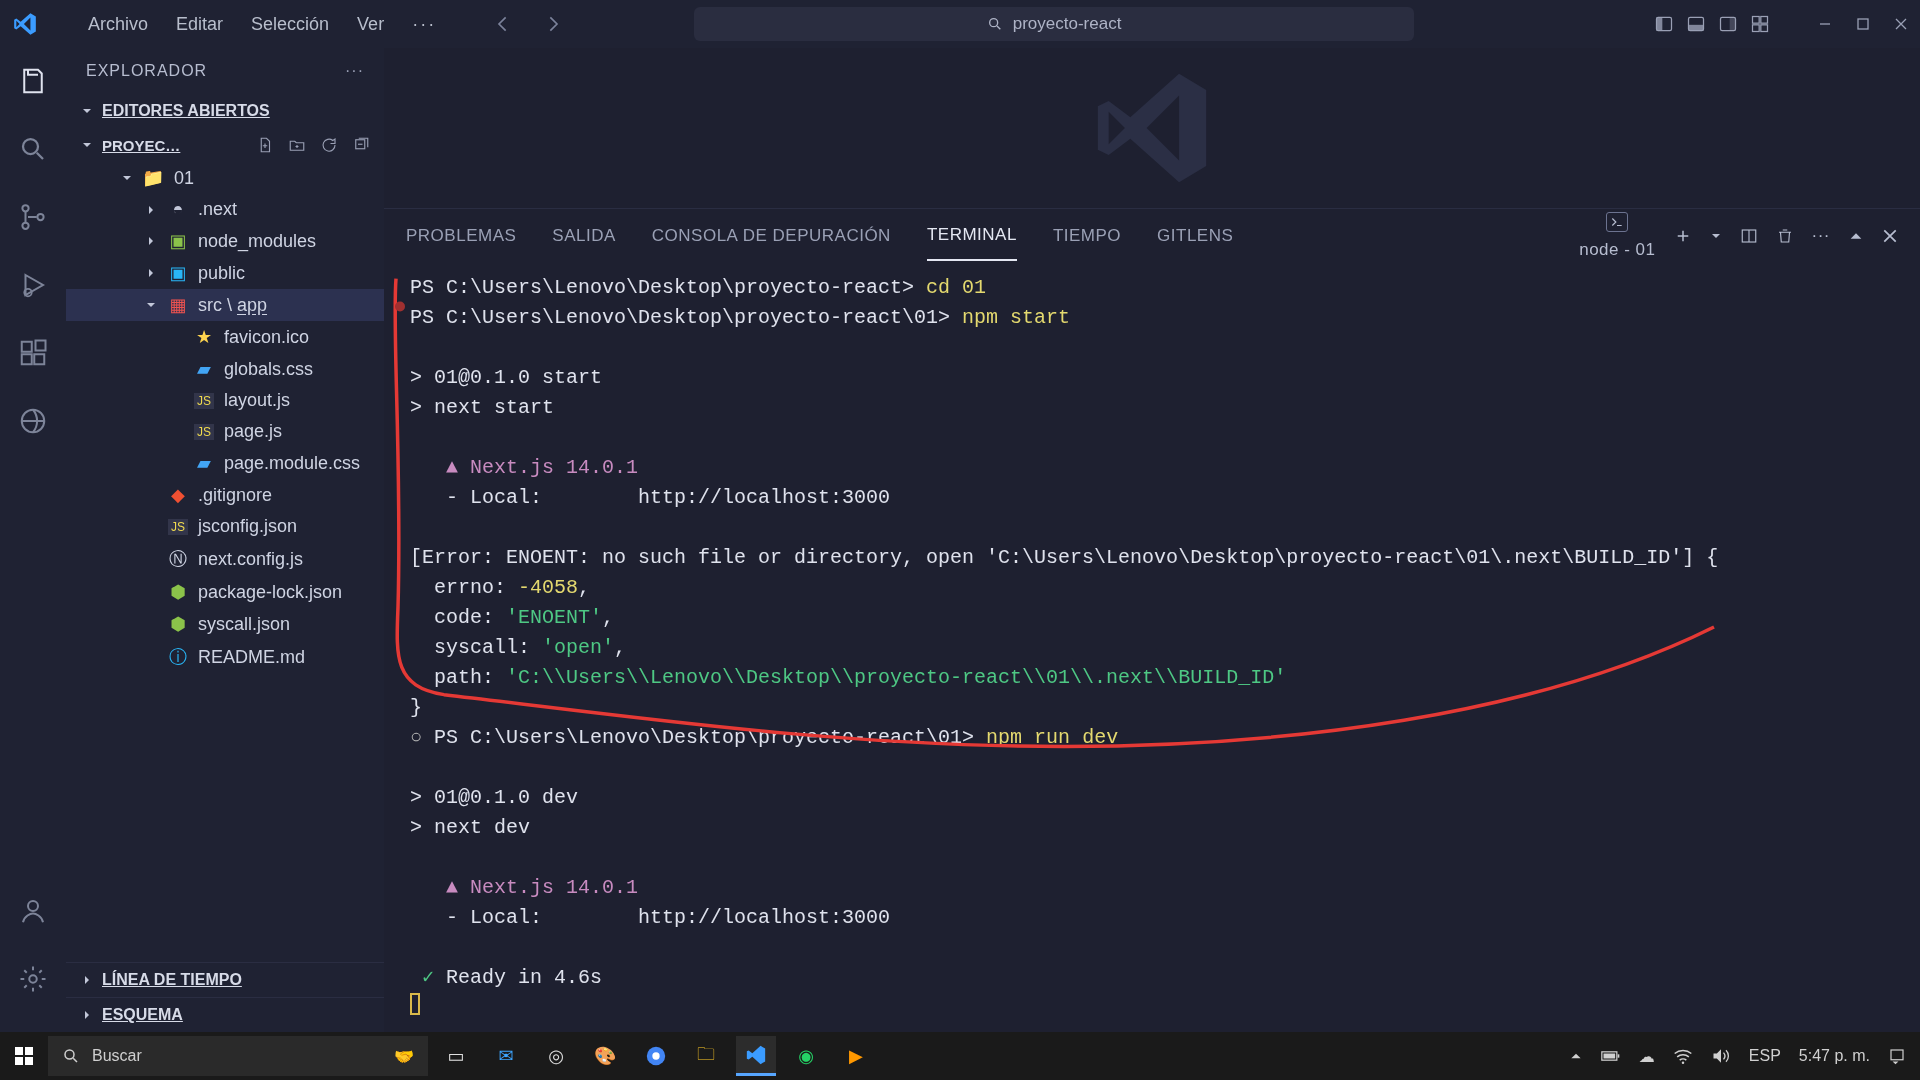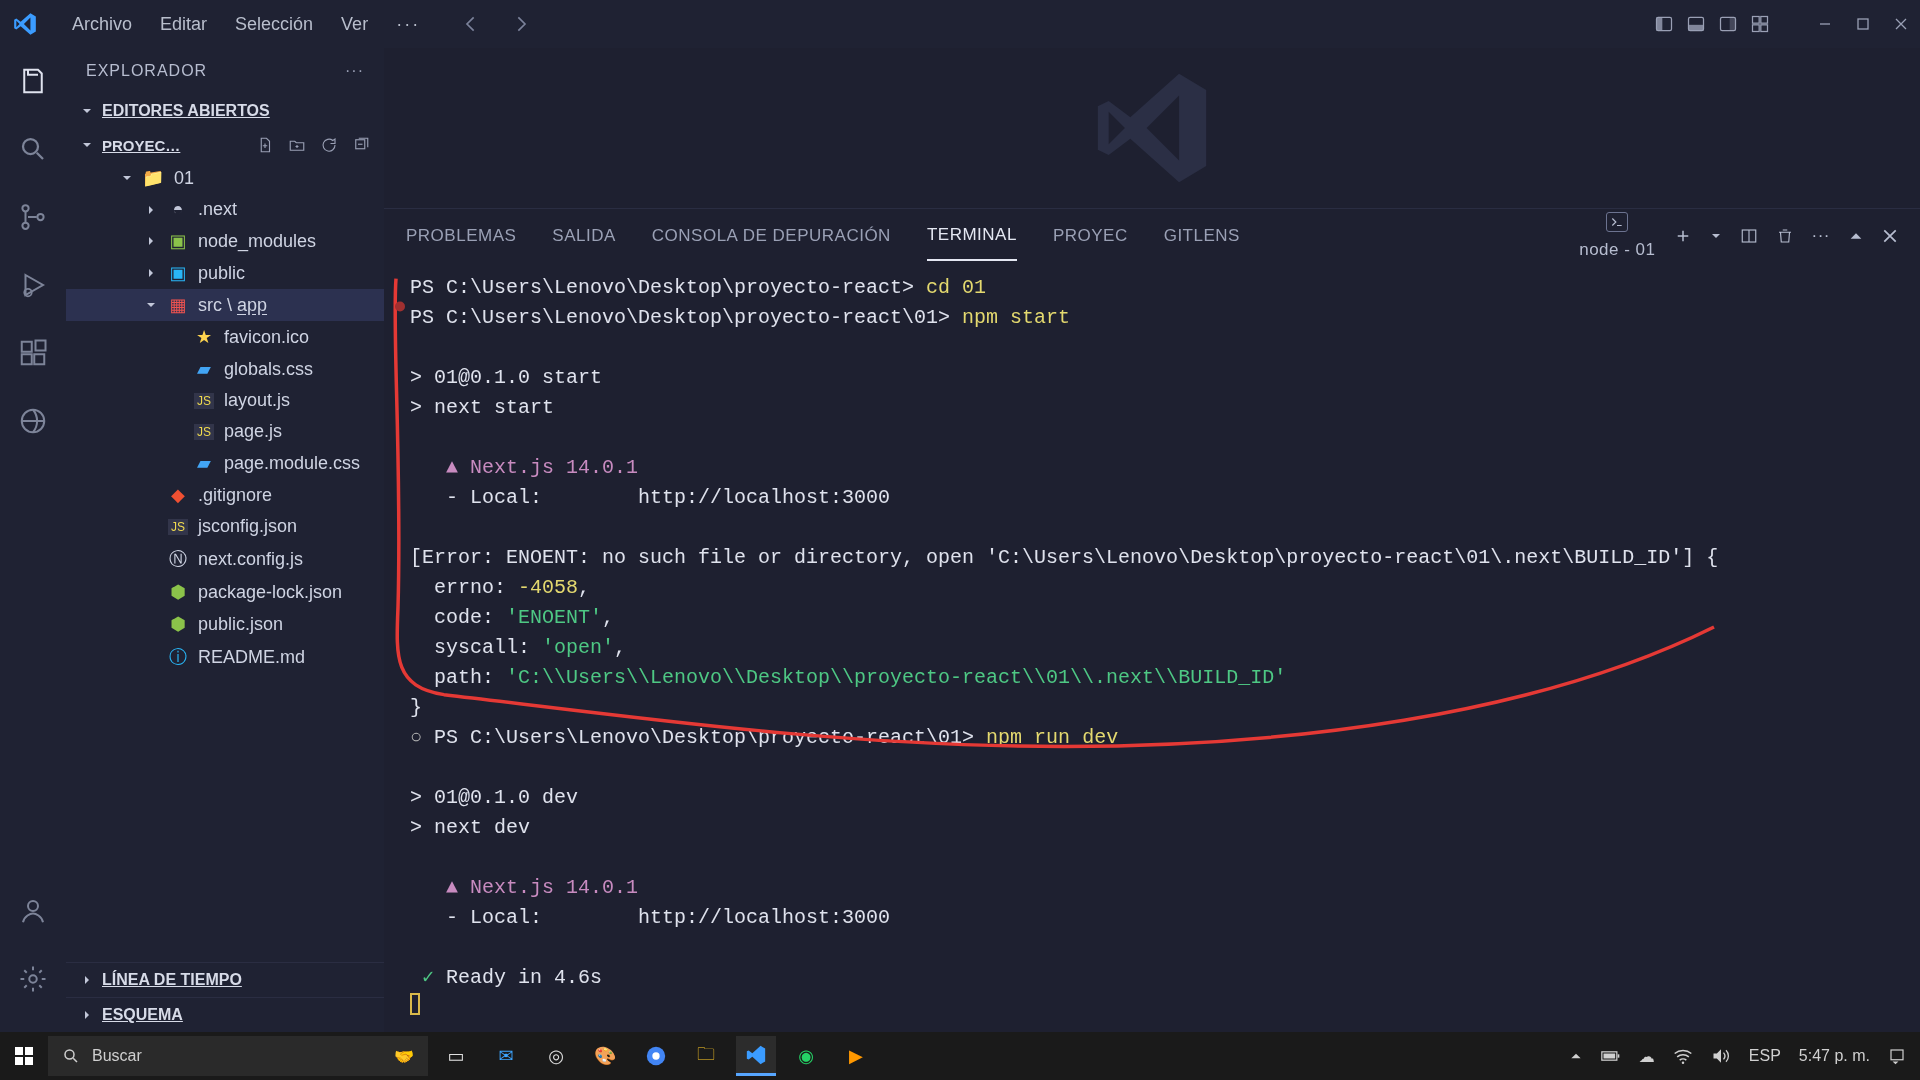--- a/index.html
+++ b/index.html
@@ -1,17 +1,17 @@
 <!DOCTYPE html>
 <html><head>
 <meta charset="utf-8">
 <style>
   * { margin:0; padding:0; box-sizing:border-box; }
   html,body { width:1920px; height:1080px; background:#1e1e2e; font-family:"Segoe UI",sans-serif; color:#cccccc; overflow:hidden; font-size:18px; }
-  .titlebar { height:48px; background:#1f2233; display:flex; align-items:center; padding:8px 12px; gap:8px; }
+  .titlebar { height:48px; background:#1f2233; display:flex; align-items:center; padding:8px 12px; gap:24px; }
   .titlebar .logo { color:#3b9cff; margin-right:16px; }
   .menu { display:flex; gap:8px; color:#b8becc; font-size:18px; }
   .menu span { padding:6px 10px; cursor:default; }
   .menu .ell { letter-spacing:2px; }
   .nav-arrows { display:flex; gap:28px; margin-left:24px; color:#7b829a; }
   .search-pill { flex:0 0 720px; height:34px; margin:0 auto; background:#2a2d40; border-radius:6px; display:flex; align-items:center; justify-content:center; gap:10px; color:#aeb3c6; font-size:17px; }
   .win-controls { margin-left:auto; display:flex; gap:24px; color:#9aa0b5; align-items:center; }
   .win-controls .group { display:flex; gap:12px; margin-right:24px; }
   .body-row { display:flex; height:calc(100% - 48px - 48px); }
   .activity { width:66px; background:#1f2233; display:flex; flex-direction:column; align-items:center; padding:18px 0; gap:38px; }
@@ -77,20 +77,27 @@
         <svg width="20" height="20" viewBox="0 0 24 24">
           <path fill="none" stroke="currentColor" stroke-width="2" d="M14 4l-8 8 8 8"></path>
         </svg>
       </span>
     <span>
         <svg width="20" height="20" viewBox="0 0 24 24">
           <path fill="none" stroke="currentColor" stroke-width="2" d="M10 4l8 8-8 8"></path>
         </svg>
       </span>
   </div>
+  <div class="search-pill">
+    <svg width="16" height="16" viewBox="0 0 24 24">
+        <circle cx="10" cy="10" r="6" fill="none" stroke="currentColor" stroke-width="2"></circle>
+        <path stroke="currentColor" stroke-width="2" d="M20 20l-5-5"></path>
+      </svg>
+    <span>proyecto-react</span>
+  </div>
   <div class="win-controls">
     <div class="group">
       <span>
           <svg width="20" height="20" viewBox="0 0 24 24">
             <rect x="3" y="4" width="18" height="16" rx="2" fill="none" stroke="currentColor" stroke-width="1.5"></rect>
             <rect x="3" y="4" width="7" height="16" fill="currentColor" opacity="0.8"></rect>
           </svg>
         </span>
       <span>
           <svg width="20" height="20" viewBox="0 0 24 24">
@@ -314,21 +321,21 @@
       <div class="node pad3">
           <span class="folder-i" style="color:#cfd4e3;">Ⓝ</span>
           <span class="nm">next.config.js</span>
         </div>
       <div class="node pad3">
           <span class="folder-i" style="color:#8bc34a;">⬢</span>
           <span class="nm">package-lock.json</span>
         </div>
       <div class="node pad3">
           <span class="folder-i" style="color:#8bc34a;">⬢</span>
-          <span class="nm">public.json</span>
+          <span class="nm">syscall.json</span>
         </div>
       <div class="node pad3">
           <span class="folder-i" style="color:#29b6f6;">ⓘ</span>
           <span class="nm">README.md</span>
         </div>
     </div>
 
     <div class="bottom-sections">
       <div class="section-h">
           <span class="chev">
@@ -357,21 +364,21 @@
           </svg>
       </span>
     </div>
 
     <div class="panel">
       <div class="tabs">
         <span class="tab">PROBLEMAS</span>
         <span class="tab">SALIDA</span>
         <span class="tab">CONSOLA DE DEPURACIÓN</span>
         <span class="tab active">TERMINAL</span>
-        <span class="tab">PROYEC</span>
+        <span class="tab">TIEMPO</span>
         <span class="tab">GITLENS</span>
         <div class="tools">
           <span class="proc">
             <span class="box">
                 <svg width="14" height="14" viewBox="0 0 24 24">
                   <path fill="none" stroke="currentColor" stroke-width="2" d="M4 6l6 6-6 6M12 18h8"></path>
                 </svg>
               </span>
             <span>node - 01</span>
           </span>

